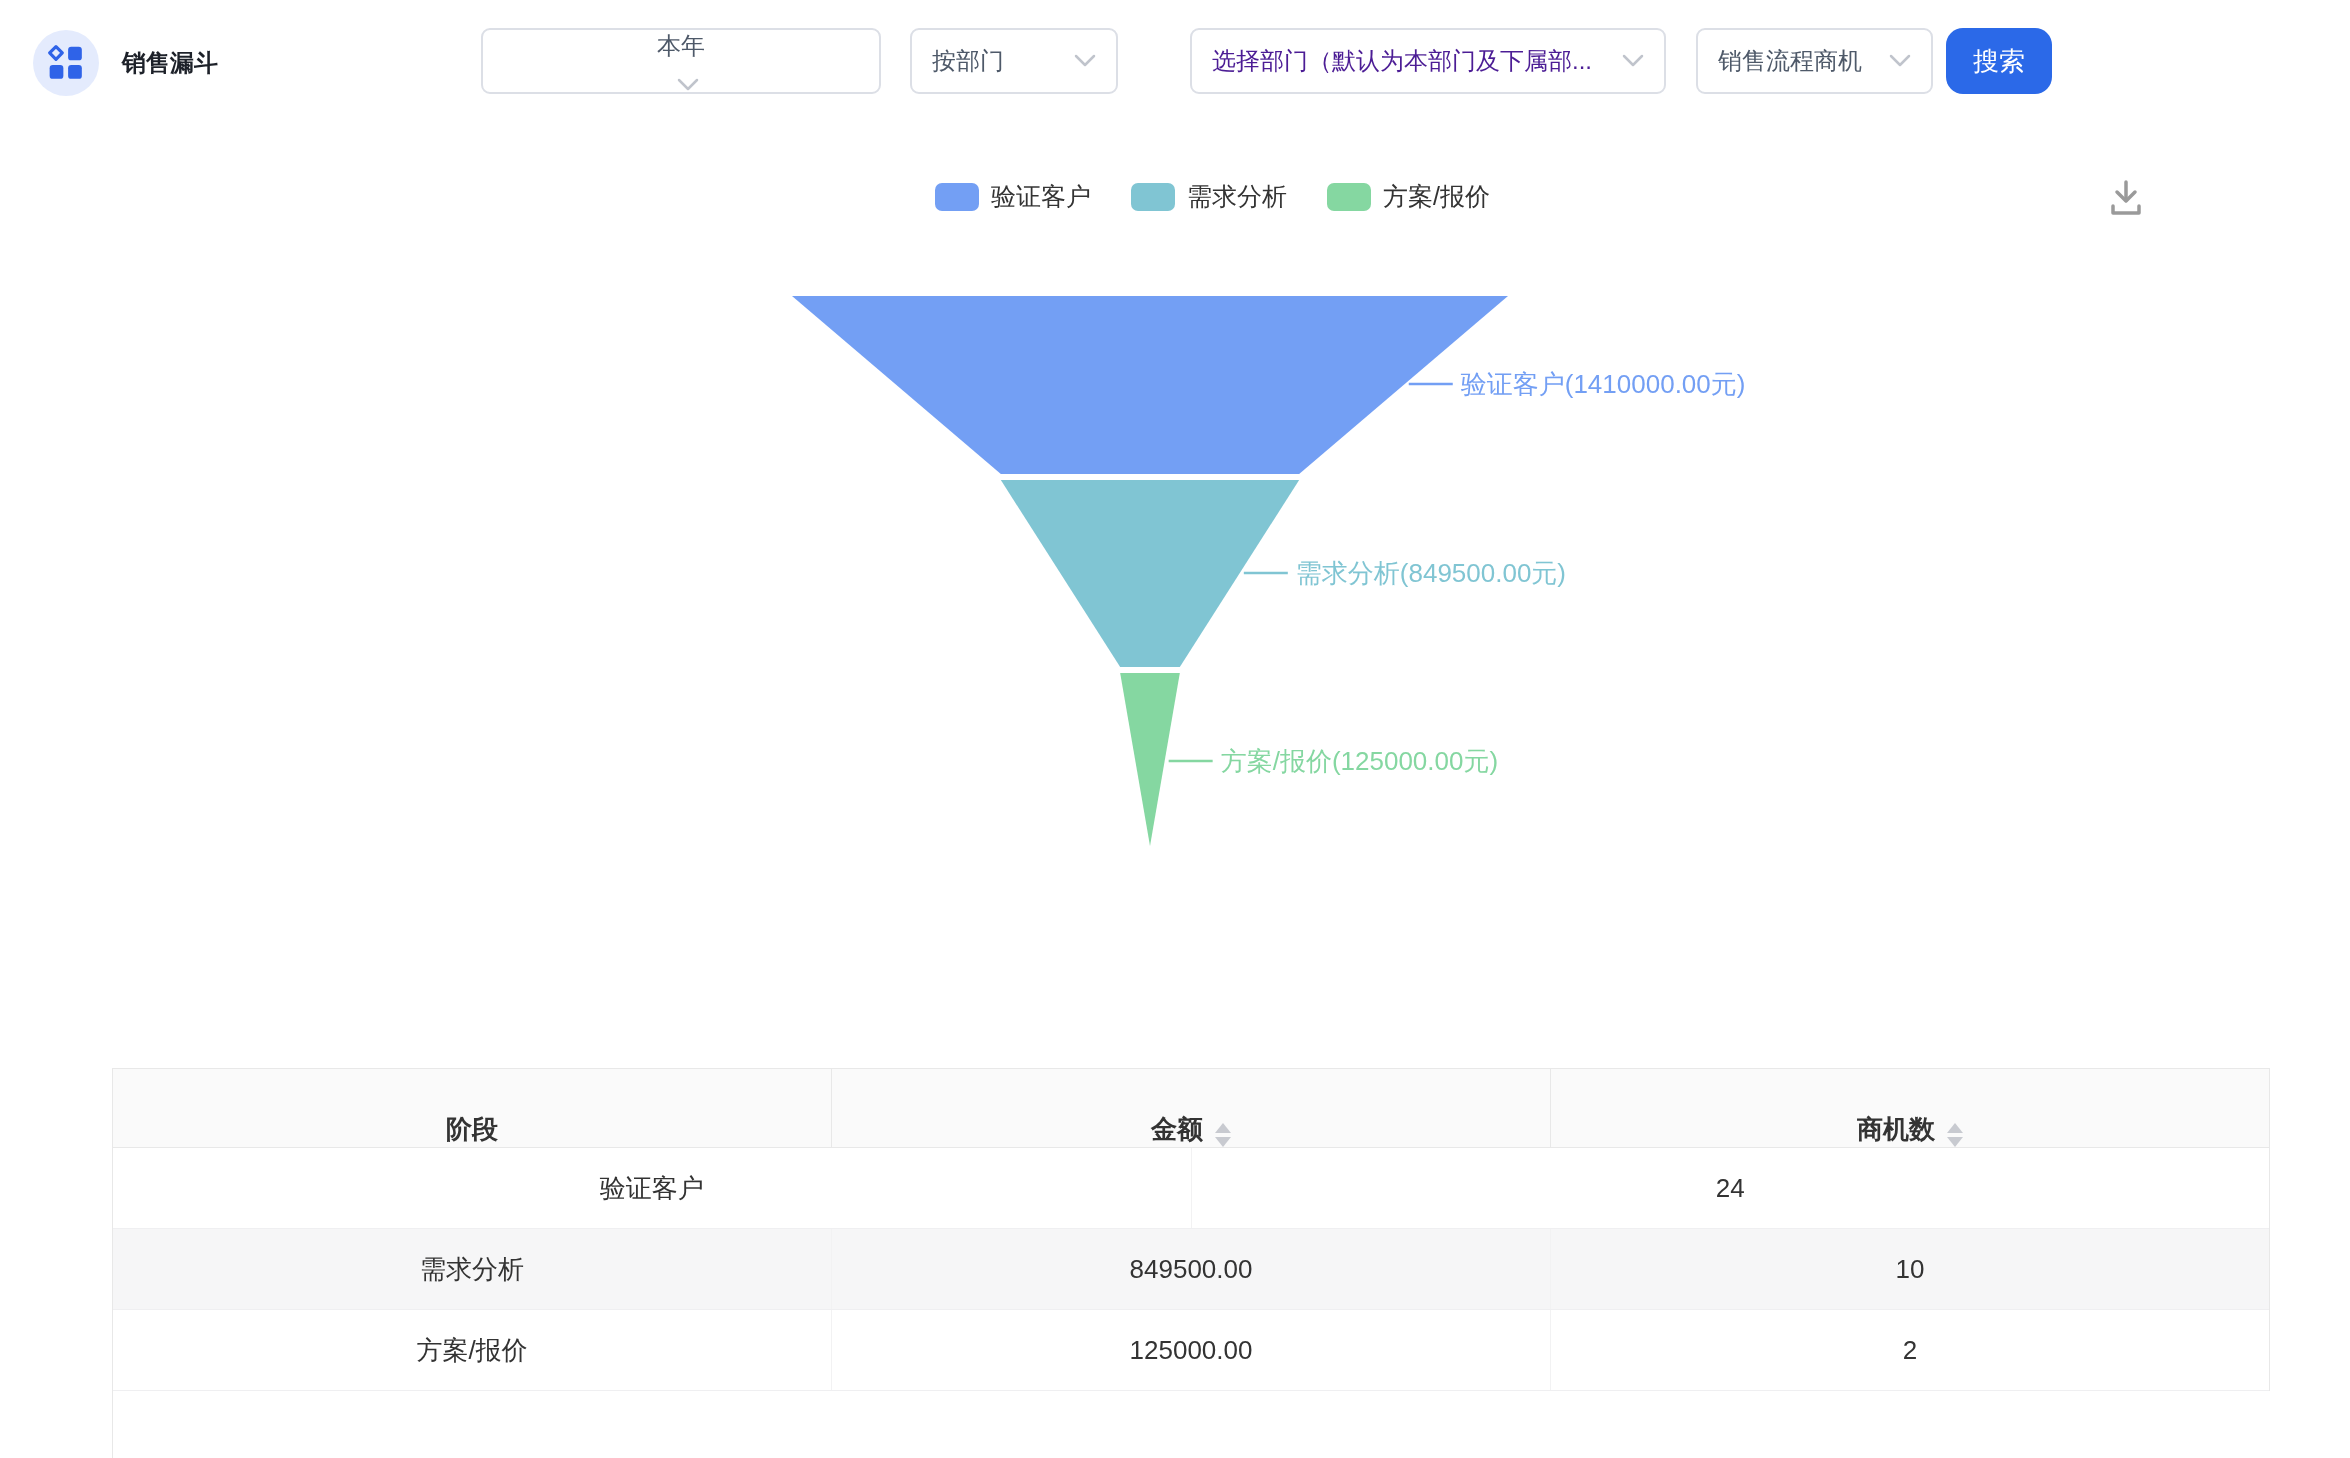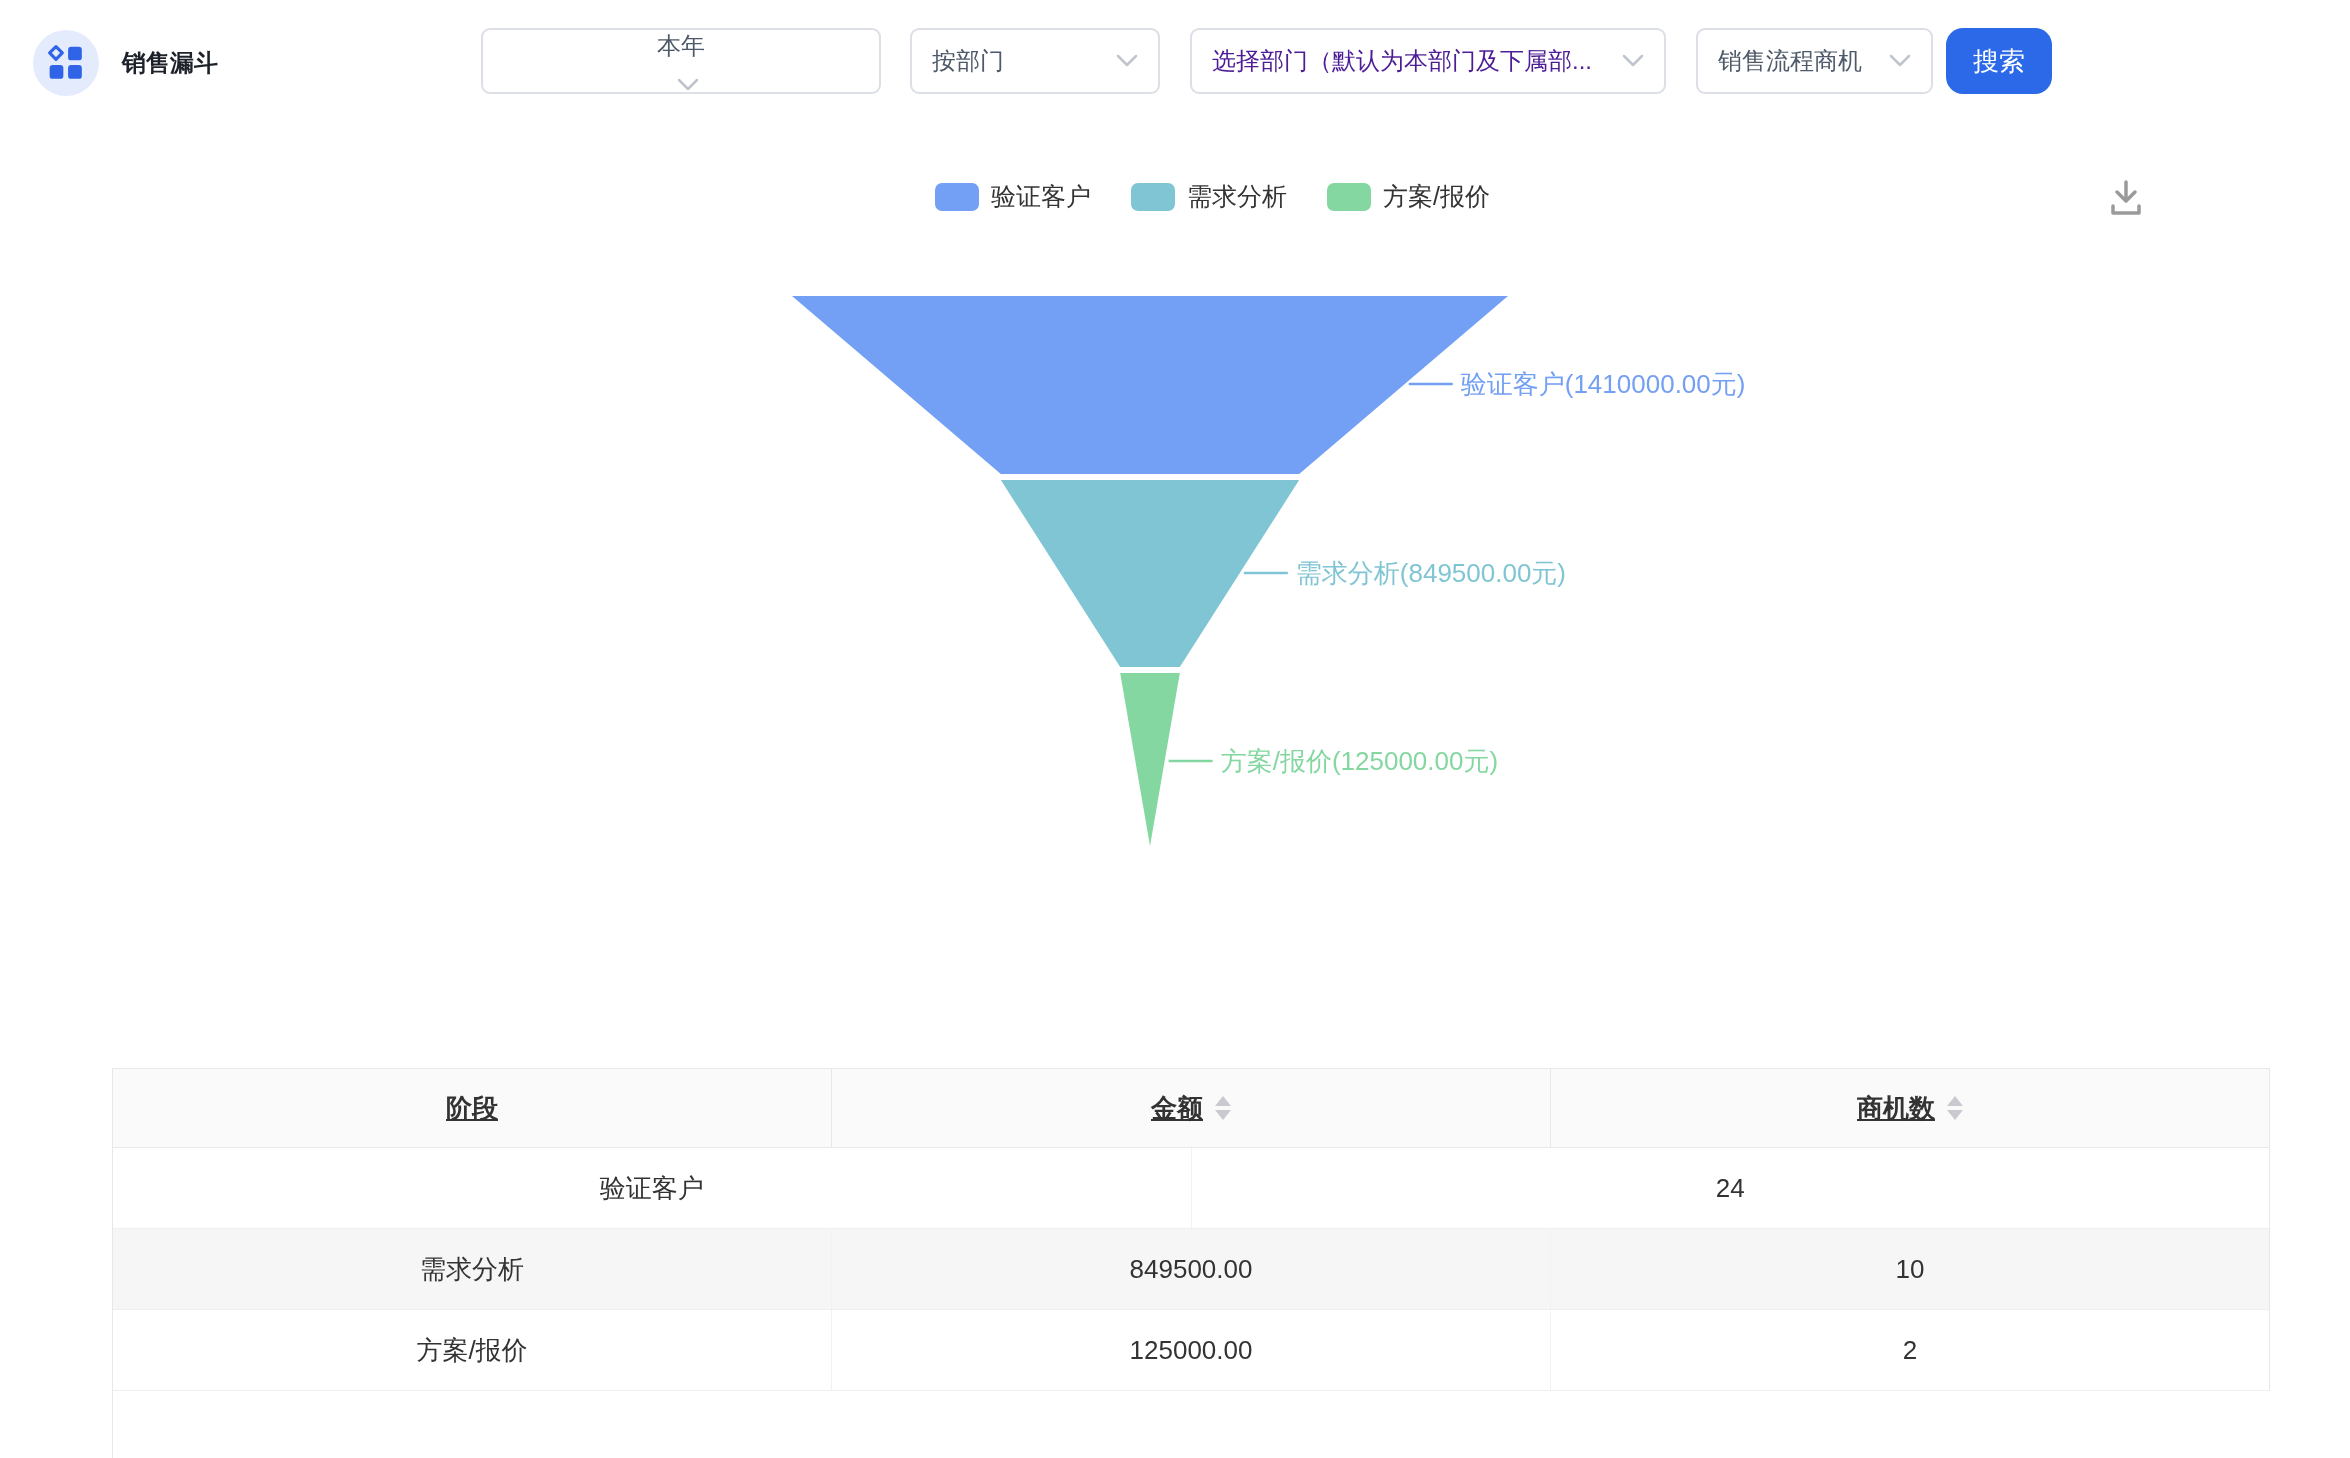--- a/index.html
+++ b/index.html
@@ -11,21 +11,21 @@
     background:#e4ebfd;display:flex;align-items:center;justify-content:center;}
   .page-title{position:absolute;left:122px;top:30px;height:66px;line-height:66px;margin:0;
     font-size:24px;font-weight:700;color:#1d2129;}
 
   .select{position:absolute;top:28px;height:66px;box-sizing:border-box;border:2px solid #dcdfe6;
     border-radius:9px;background:#fff;display:flex;align-items:center;padding:0 20px;cursor:pointer;}
   .select .sel-text{font-size:24px;color:#4e5969;flex:1;white-space:nowrap;overflow:hidden;}
   .select .sel-text.placeholder{color:#4c1d95;}
   .select .chev{display:flex;align-items:center;margin-left:14px;flex:none;}
   .sel-1{left:481px;width:400px;flex-direction:column;}
-  .sel-2{left:910px;width:250px;}
+  .sel-2{left:910px;width:208px;}
   .sel-3{left:1190px;width:476px;}
   .sel-4{left:1696px;width:237px;}
 
   .search-btn{position:absolute;left:1946px;top:28px;width:106px;height:66px;border:none;
     border-radius:17px;background:#2b69e8;color:#ffffff;font-size:26px;cursor:pointer;
     font-family:"Liberation Sans",sans-serif;}
 
   
   .legend{position:absolute;left:935px;top:180px;display:flex;align-items:center;}
   .legend-item{display:flex;align-items:center;margin-right:40px;cursor:pointer;}
@@ -36,22 +36,22 @@
     display:flex;align-items:center;justify-content:center;}
 
   .funnel-svg{position:absolute;left:700px;top:280px;}
   .funnel-svg text{font-family:"Liberation Sans",sans-serif;}
 
   
   .table-wrap{position:absolute;left:112px;top:1068px;width:2158px;}
   .t-head{display:flex;height:80px;background:#fafafa;box-sizing:border-box;
     border-top:1px solid #e8e8e8;border-bottom:1px solid #e8e8e8;
     border-left:1px solid #e8e8e8;border-right:1px solid #e8e8e8;}
-  .t-th{flex:1;display:flex;align-items:center;justify-content:center;
-    font-size:26px;font-weight:600;color:#333333;text-decoration:underline;}
+  .t-th{flex:1;display:flex;align-items:flex-end;justify-content:center;
+    font-size:26px;font-weight:600;color:#333333;}
   .t-th.sep{border-right:1px solid #e8e8e8;}
   .t-th.sortable{cursor:pointer;}
   .sorter{display:inline-flex;flex-direction:column;margin-left:12px;}
   .caret{width:0;height:0;border-left:8px solid transparent;border-right:8px solid transparent;}
   .caret.up{border-bottom:10px solid #c8cad0;margin-bottom:4px;}
   .caret.down{border-top:10px solid #c8cad0;}
 
   .t-body{border-left:1px solid #e8e8e8;border-right:1px solid #e8e8e8;}
   .t-row{display:flex;height:80px;border-bottom:1px solid #efeff1;background:#ffffff;}
   .t-row.zebra{background:#f6f6f7;}

